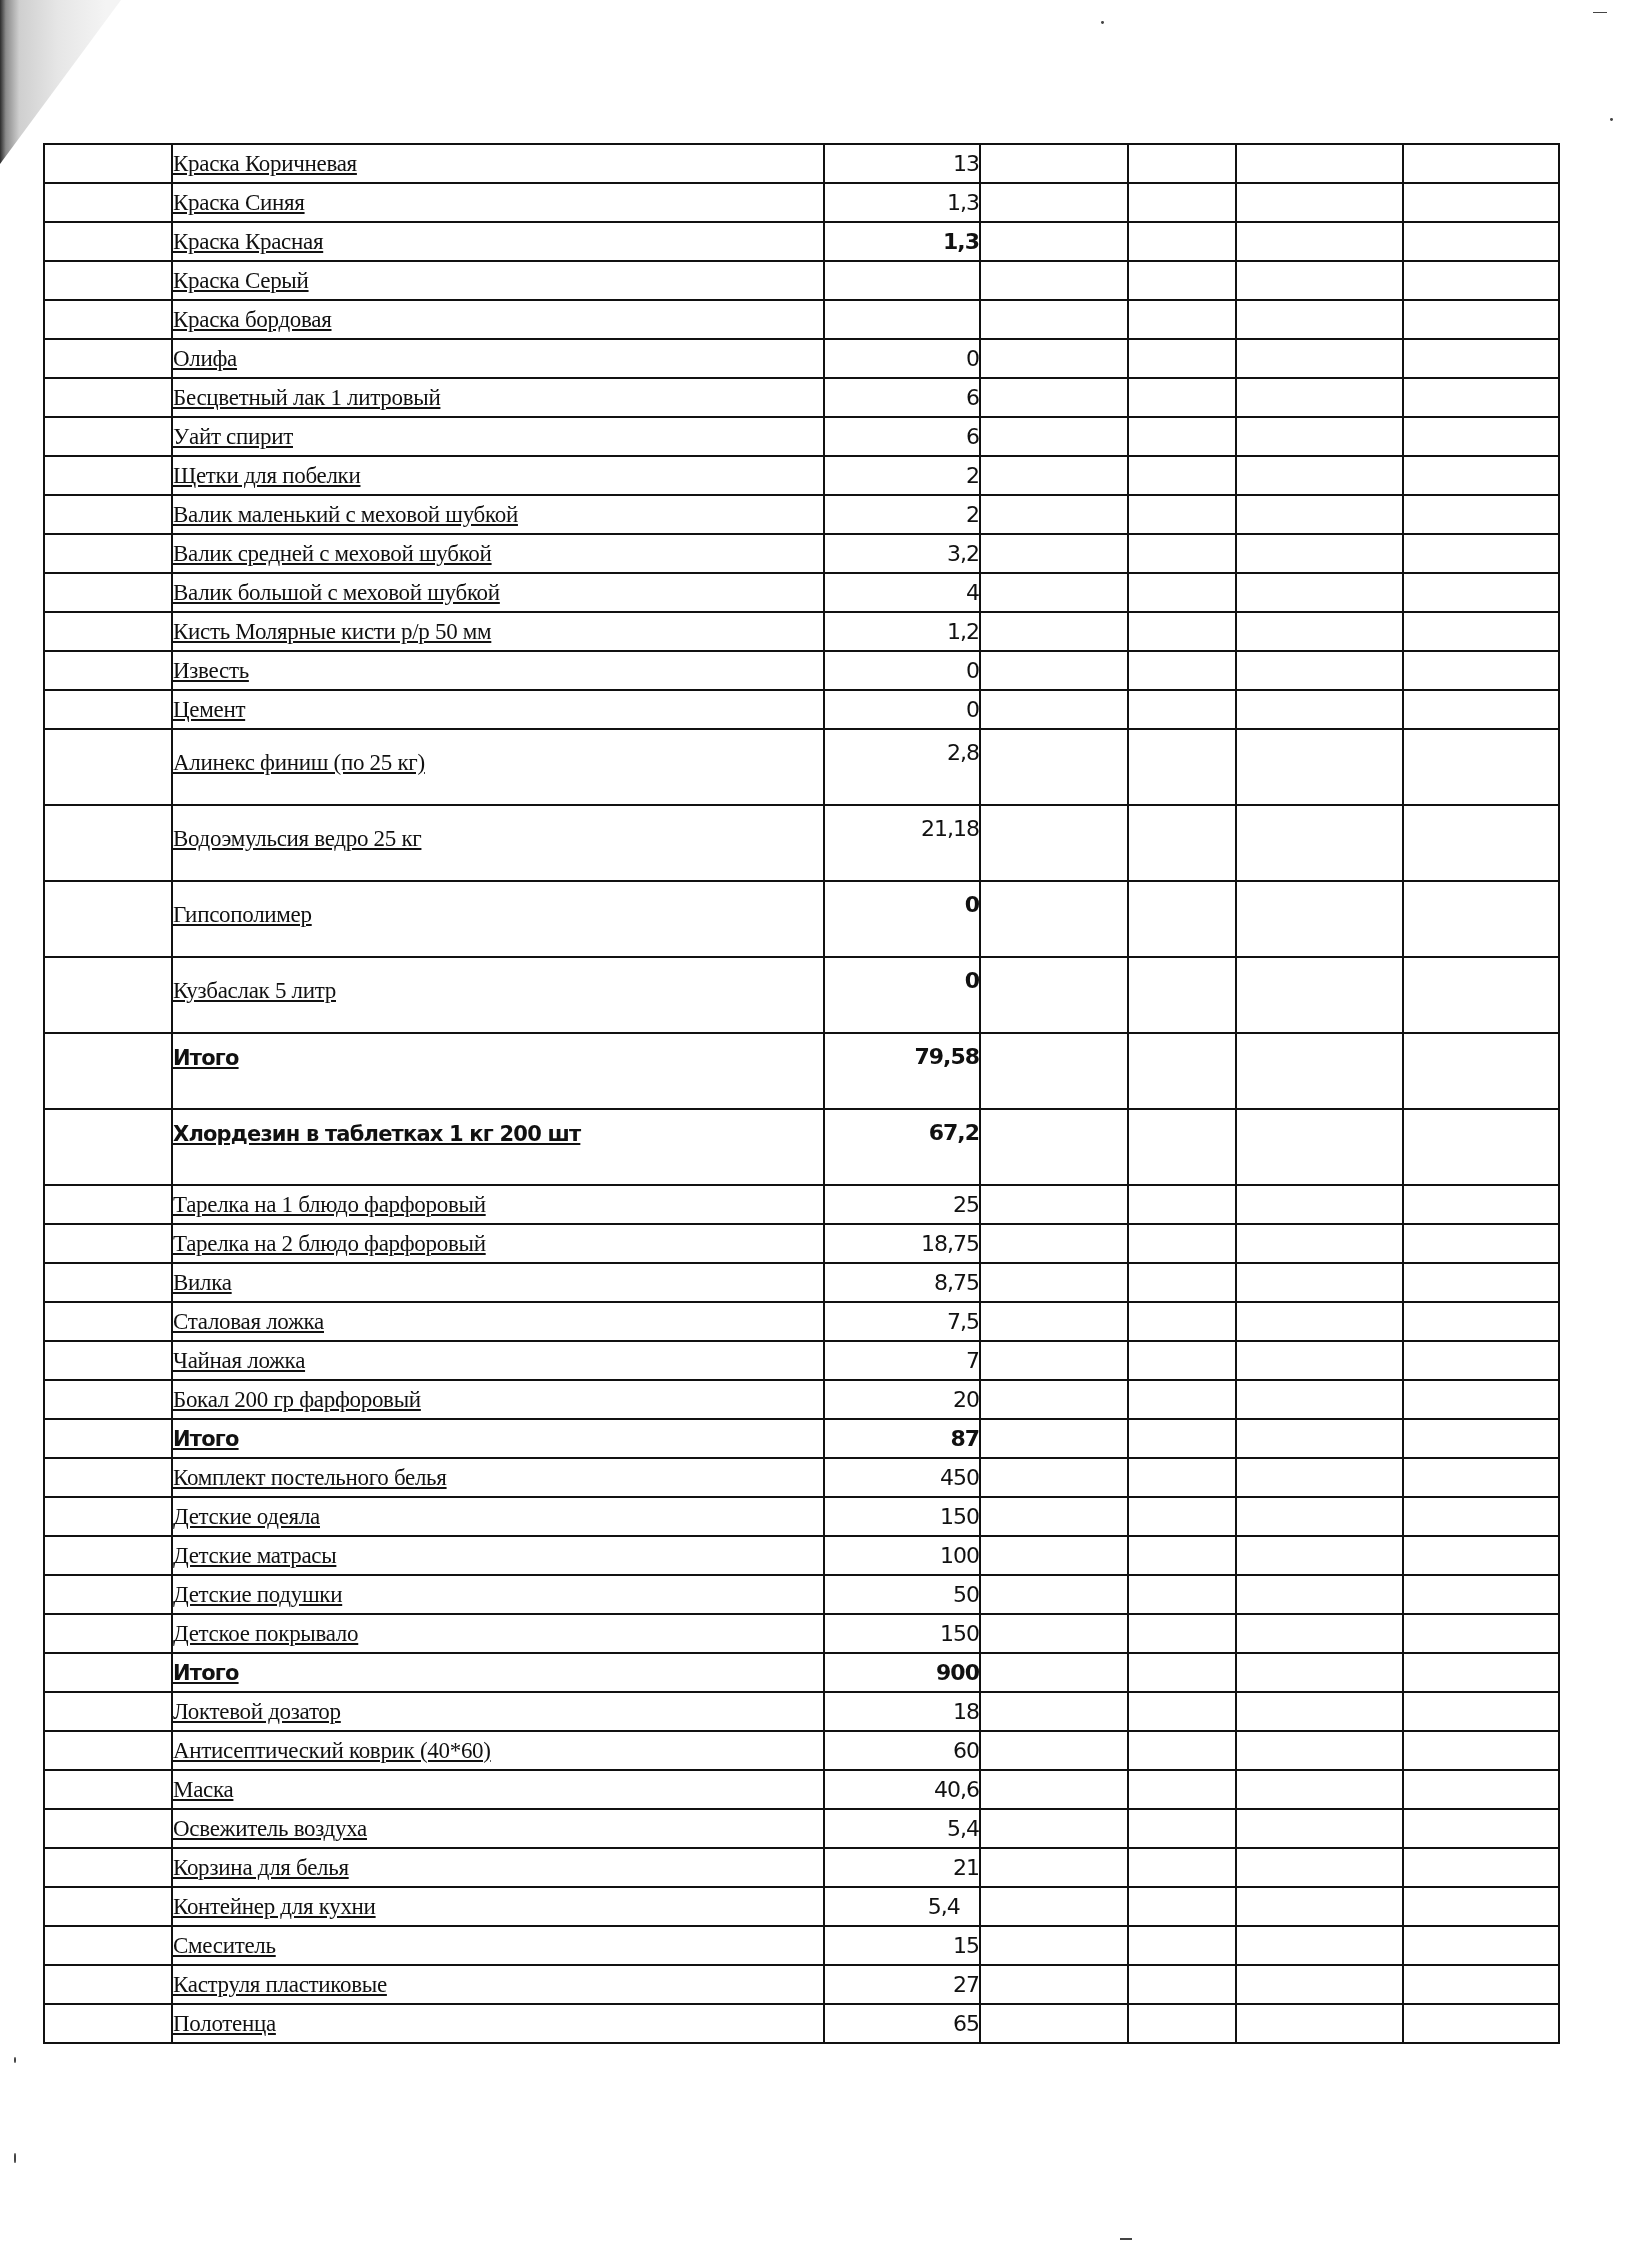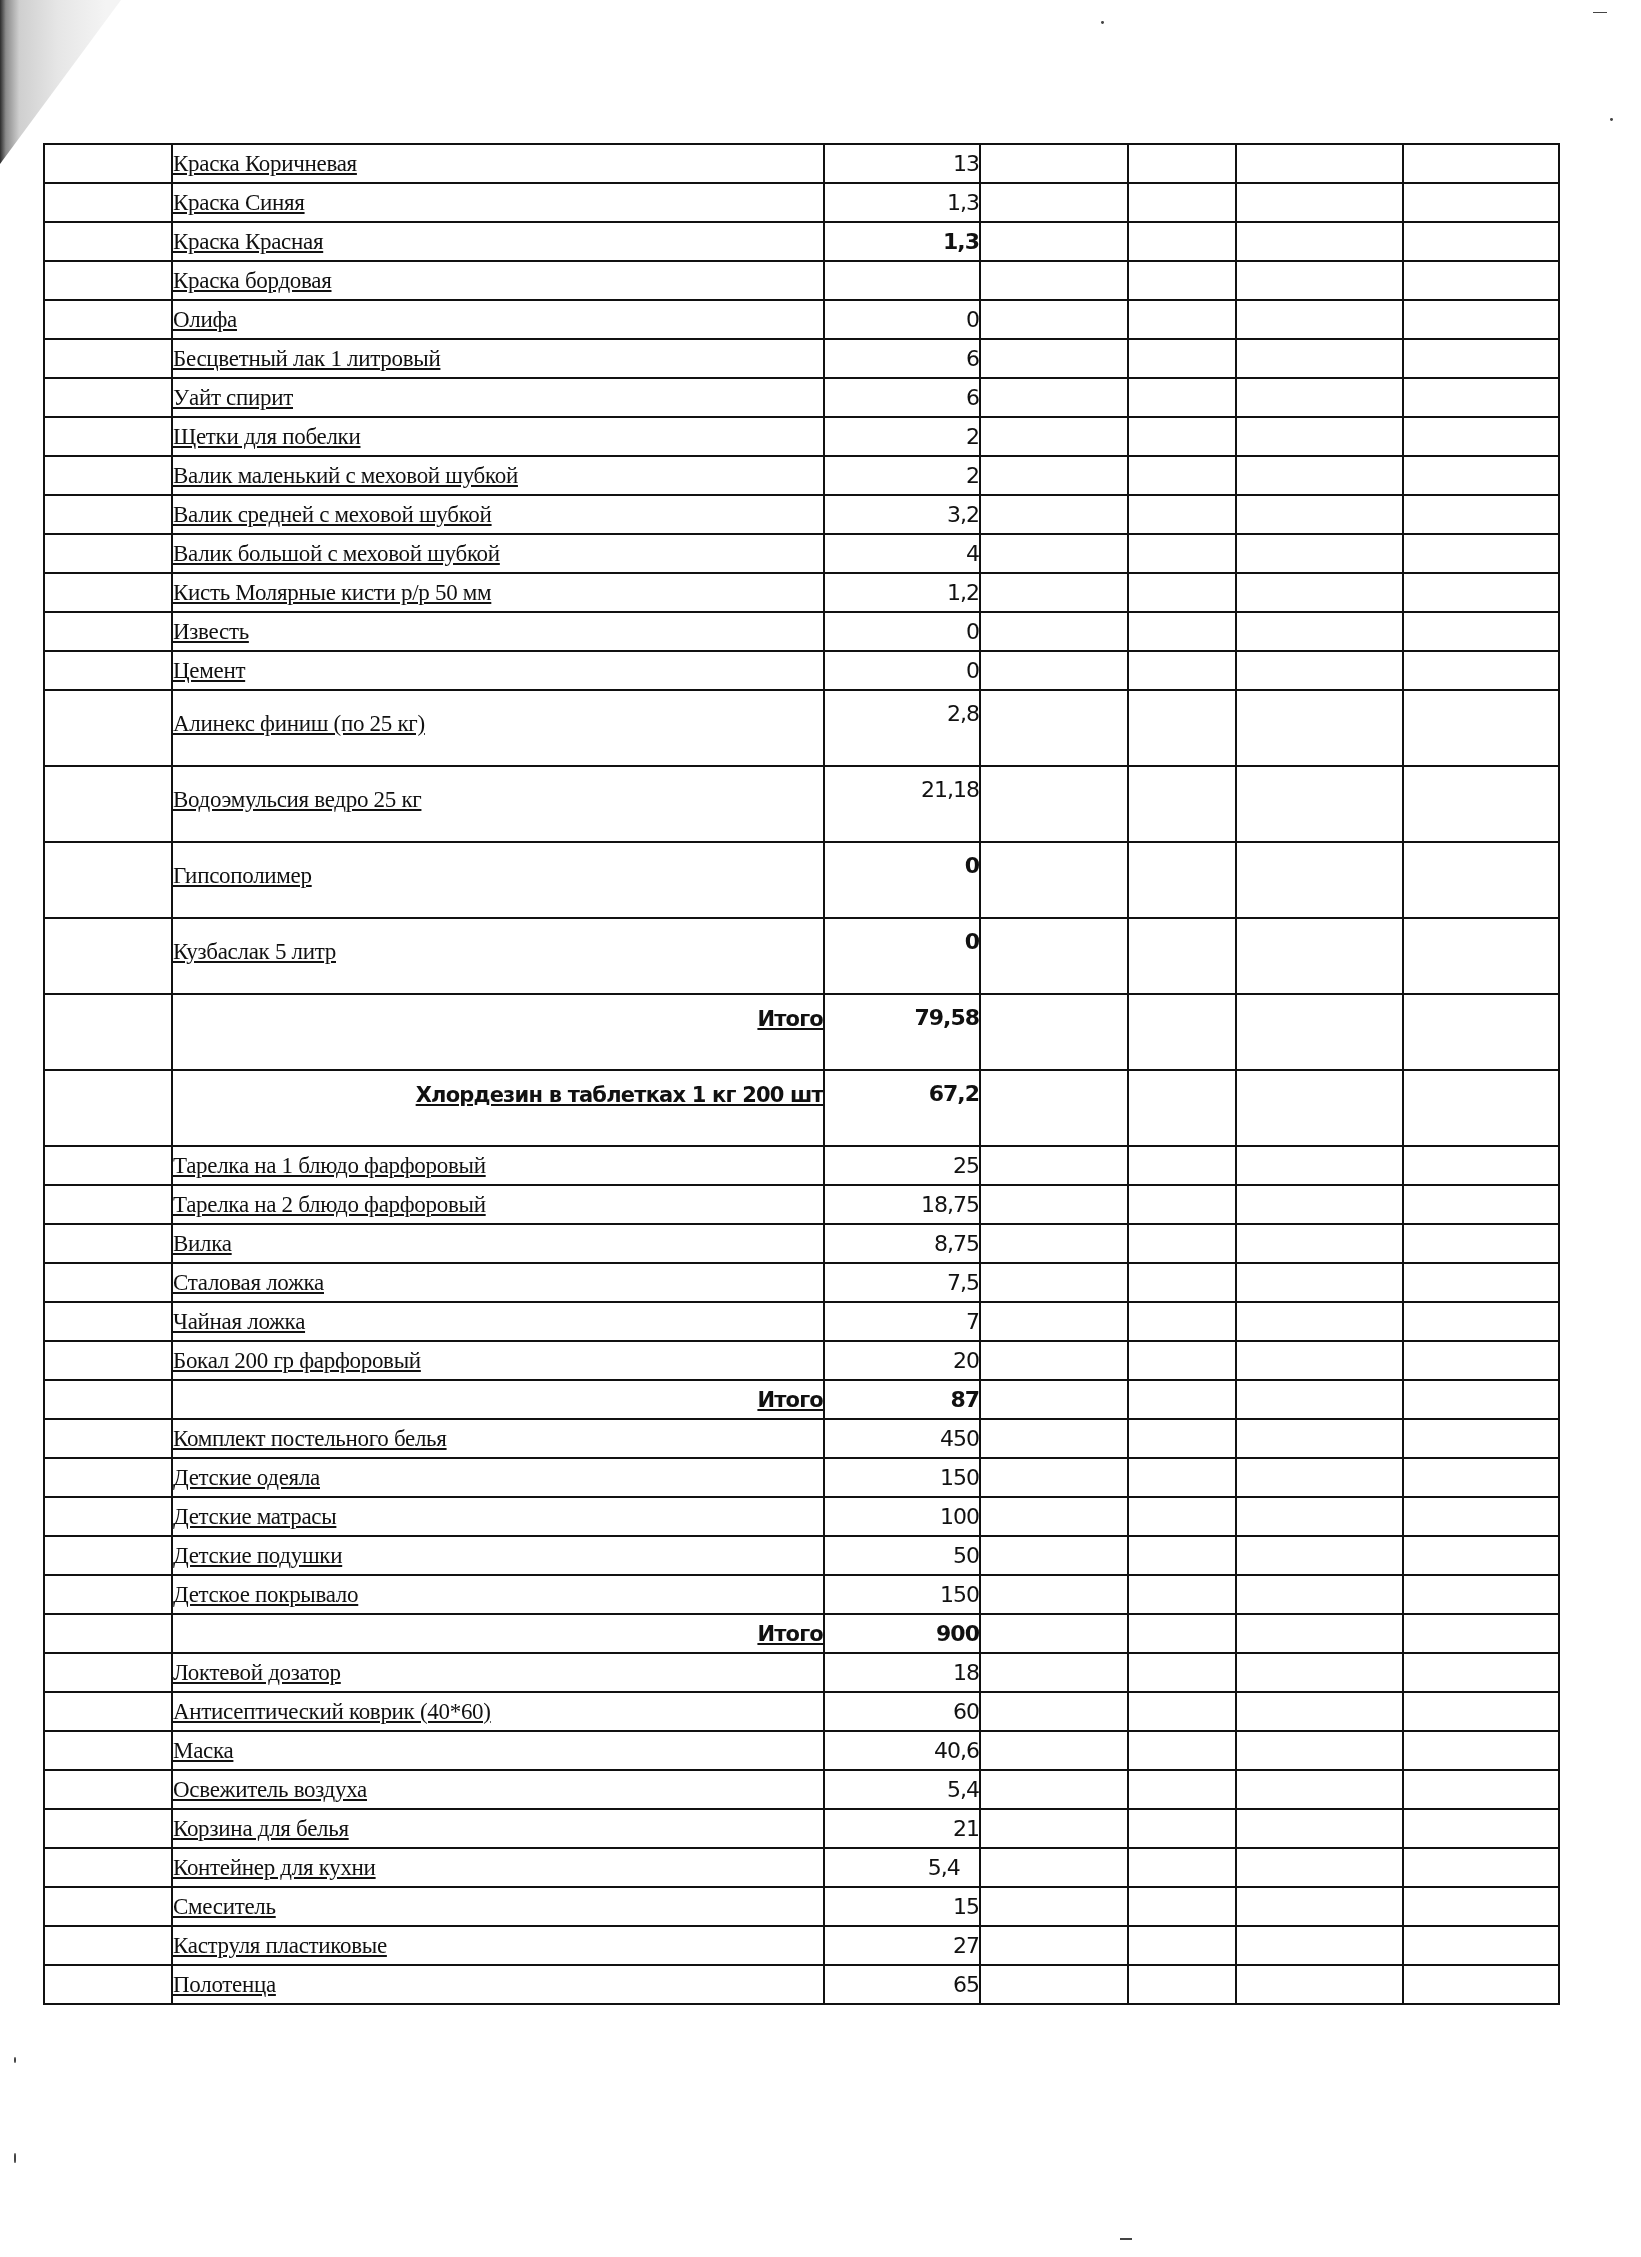--- a/index.html
+++ b/index.html
@@ -19,21 +19,21 @@
   }
   table.sheet td {
     border: 2.4px solid #111; padding: 0; vertical-align: middle;
     height: 39px; box-sizing: border-box; overflow: hidden; white-space: nowrap;
   }
   table.sheet tr.tall td { height: 76px; margin-left: 28px; }
   td.name { font-family: "Liberation Serif", serif; font-size: 23px; padding-left: 5.8px; letter-spacing: -0.3px; text-decoration: underline; }
   td.val { font-family: "DejaVu Sans", sans-serif; font-size: 22px; padding-left: 5.8px; letter-spacing: -1px; padding-top: 5.8px; text-align: right; }
   tr.tall td.name { vertical-align: bottom; padding-bottom: 28px; }
   tr.tall td.val { vertical-align: top; padding-top: 9.7px; }
-  tr.bold td.name { font-family: "DejaVu Sans", sans-serif; font-weight: bold; font-size: 21px; letter-spacing: -0.8px; text-align: right; }
+  tr.bold td.name { font-family: "DejaVu Sans", sans-serif; font-weight: bold; font-size: 21px; letter-spacing: -0.8px; }
   tr.bold td.val { font-weight: bold; }
   tr.tall.bold td.name { vertical-align: top; padding-top: 11.6px; padding-bottom: 0; }
   td.val.right { text-align: right; padding-right: 19.3px; }
   td.val.boldval { font-weight: bold; }
 </style>
 </head>
 <body>
 
 <div class="fold"></div>
 <div class="speck" style="left:1593px;top:11.6px;width:13.5px;height:1.9px;border-radius:0;"></div>
@@ -76,20 +76,29 @@
         <td></td>
         <td class="name">Краска Красная</td>
         <td class="val boldval">1,3</td>
         <td></td>
         <td></td>
         <td></td>
         <td></td>
       </tr>
       <tr>
         <td></td>
+        <td class="name">Краска Серый</td>
+        <td class="val"></td>
+        <td></td>
+        <td></td>
+        <td></td>
+        <td></td>
+      </tr>
+      <tr>
+        <td></td>
         <td class="name">Краска бордовая</td>
         <td class="val"></td>
         <td></td>
         <td></td>
         <td></td>
         <td></td>
       </tr>
       <tr>
         <td></td>
         <td class="name">Олифа</td>

